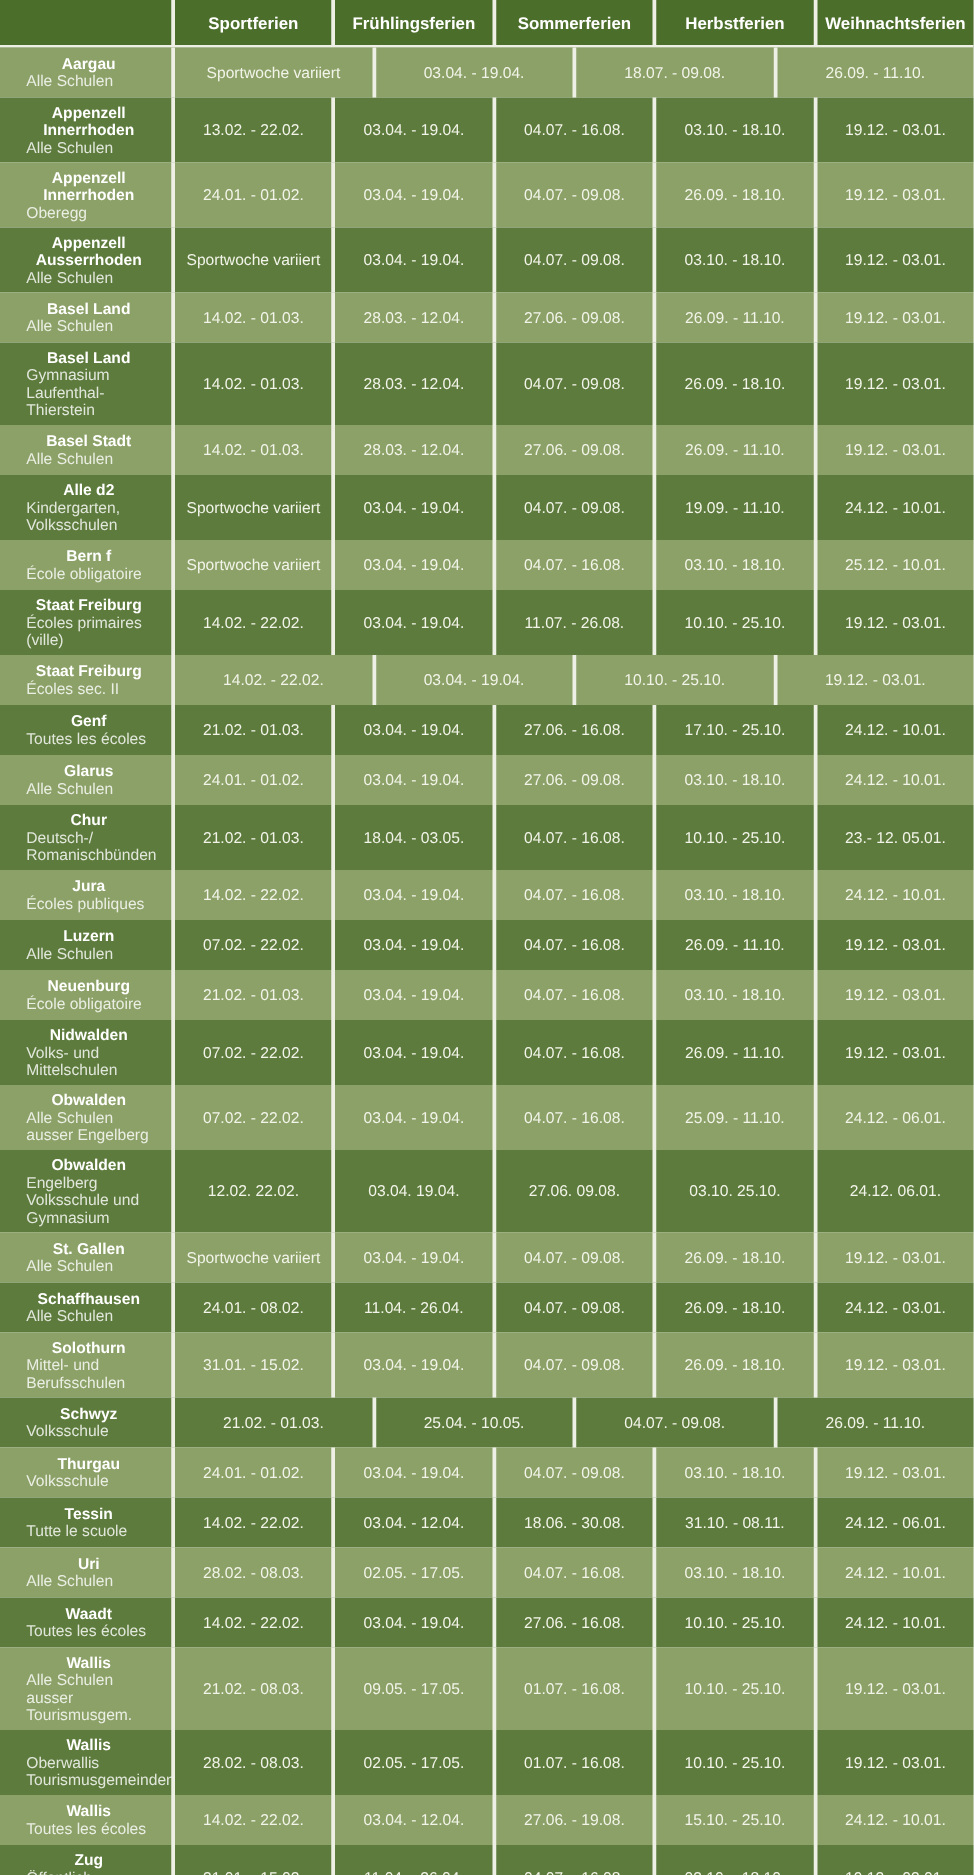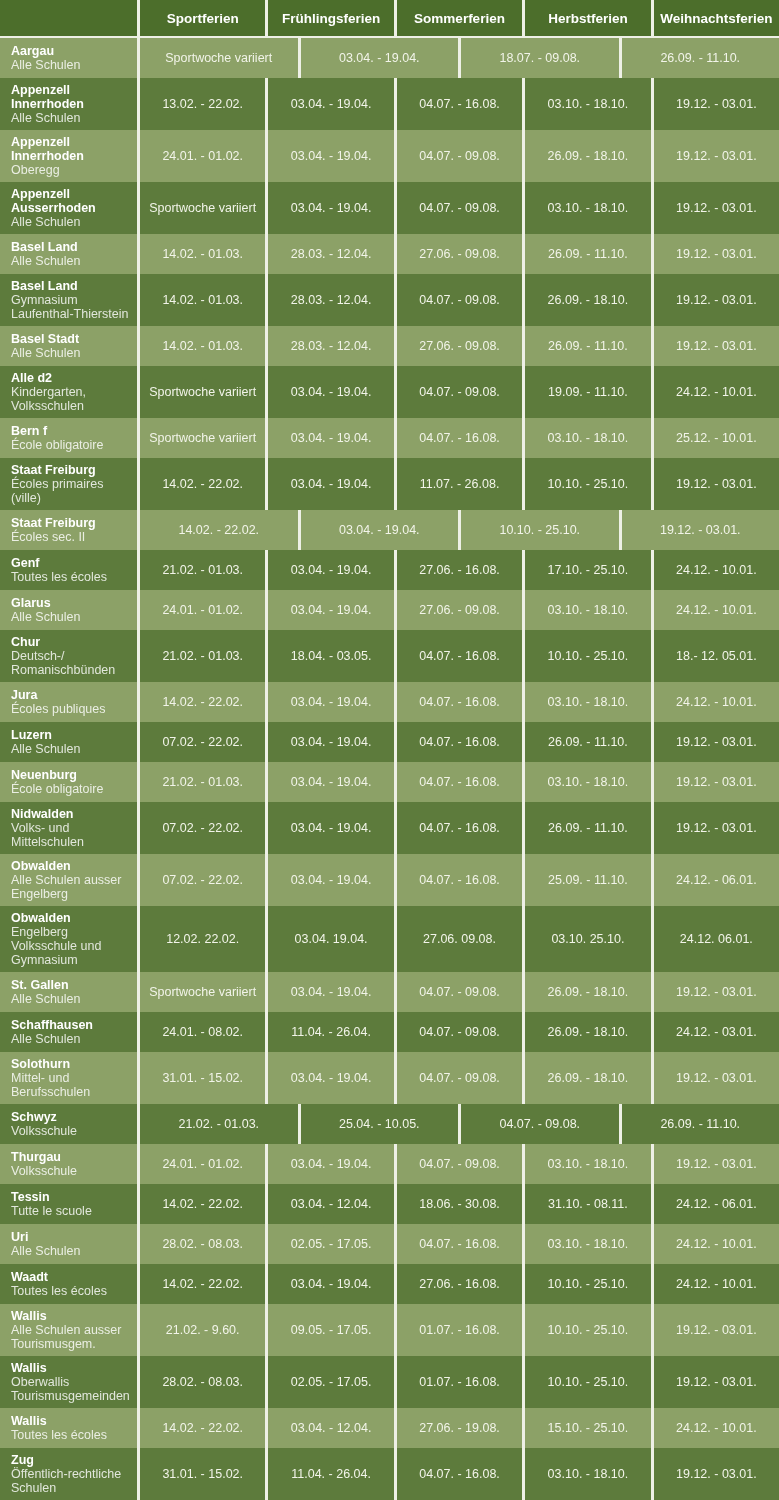--- a/index.html
+++ b/index.html
@@ -39,26 +39,28 @@
     color: #ffffff;
     font-weight: bold;
     font-size: 13.5px;
     line-height: 15px;
   }
   .canton-name {
     color: #ffffff;
     font-weight: bold;
     font-size: 12.5px;
     line-height: 14px;
+    text-align: center;
   }
   .canton-sub {
     color: rgba(255,255,255,0.82);
     font-weight: normal;
     font-size: 12.5px;
     line-height: 14px;
+    margin-left: 10px;
   }
   .date-text {
     color: #f2f4e9;
     font-size: 12.5px;
     line-height: 14px;
   }
 </style>
 </head>
 <body>
 
@@ -359,21 +361,21 @@
       <div class="cell">
         <span class="date-text">18.04. - 03.05.</span>
       </div>
       <div class="cell">
         <span class="date-text">04.07. - 16.08.</span>
       </div>
       <div class="cell">
         <span class="date-text">10.10. - 25.10.</span>
       </div>
       <div class="cell">
-        <span class="date-text">18.- 12. 05.01.</span>
+        <span class="date-text">23.- 12. 05.01.</span>
       </div>
     </div>
     <div class="trow light">
       <div class="cell-name">
         <span class="canton-name">Jura</span>
         <span class="canton-sub">Écoles publiques</span>
       </div>
       <div class="cell">
         <span class="date-text">14.02. - 22.02.</span>
       </div>
@@ -659,21 +661,21 @@
       <div class="cell">
         <span class="date-text">24.12. - 10.01.</span>
       </div>
     </div>
     <div class="trow light">
       <div class="cell-name">
         <span class="canton-name">Wallis</span>
         <span class="canton-sub">Alle Schulen ausser Tourismusgem.</span>
       </div>
       <div class="cell">
-        <span class="date-text">21.02. - 9.60.</span>
+        <span class="date-text">21.02. - 08.03.</span>
       </div>
       <div class="cell">
         <span class="date-text">09.05. - 17.05.</span>
       </div>
       <div class="cell">
         <span class="date-text">01.07. - 16.08.</span>
       </div>
       <div class="cell">
         <span class="date-text">10.10. - 25.10.</span>
       </div>

